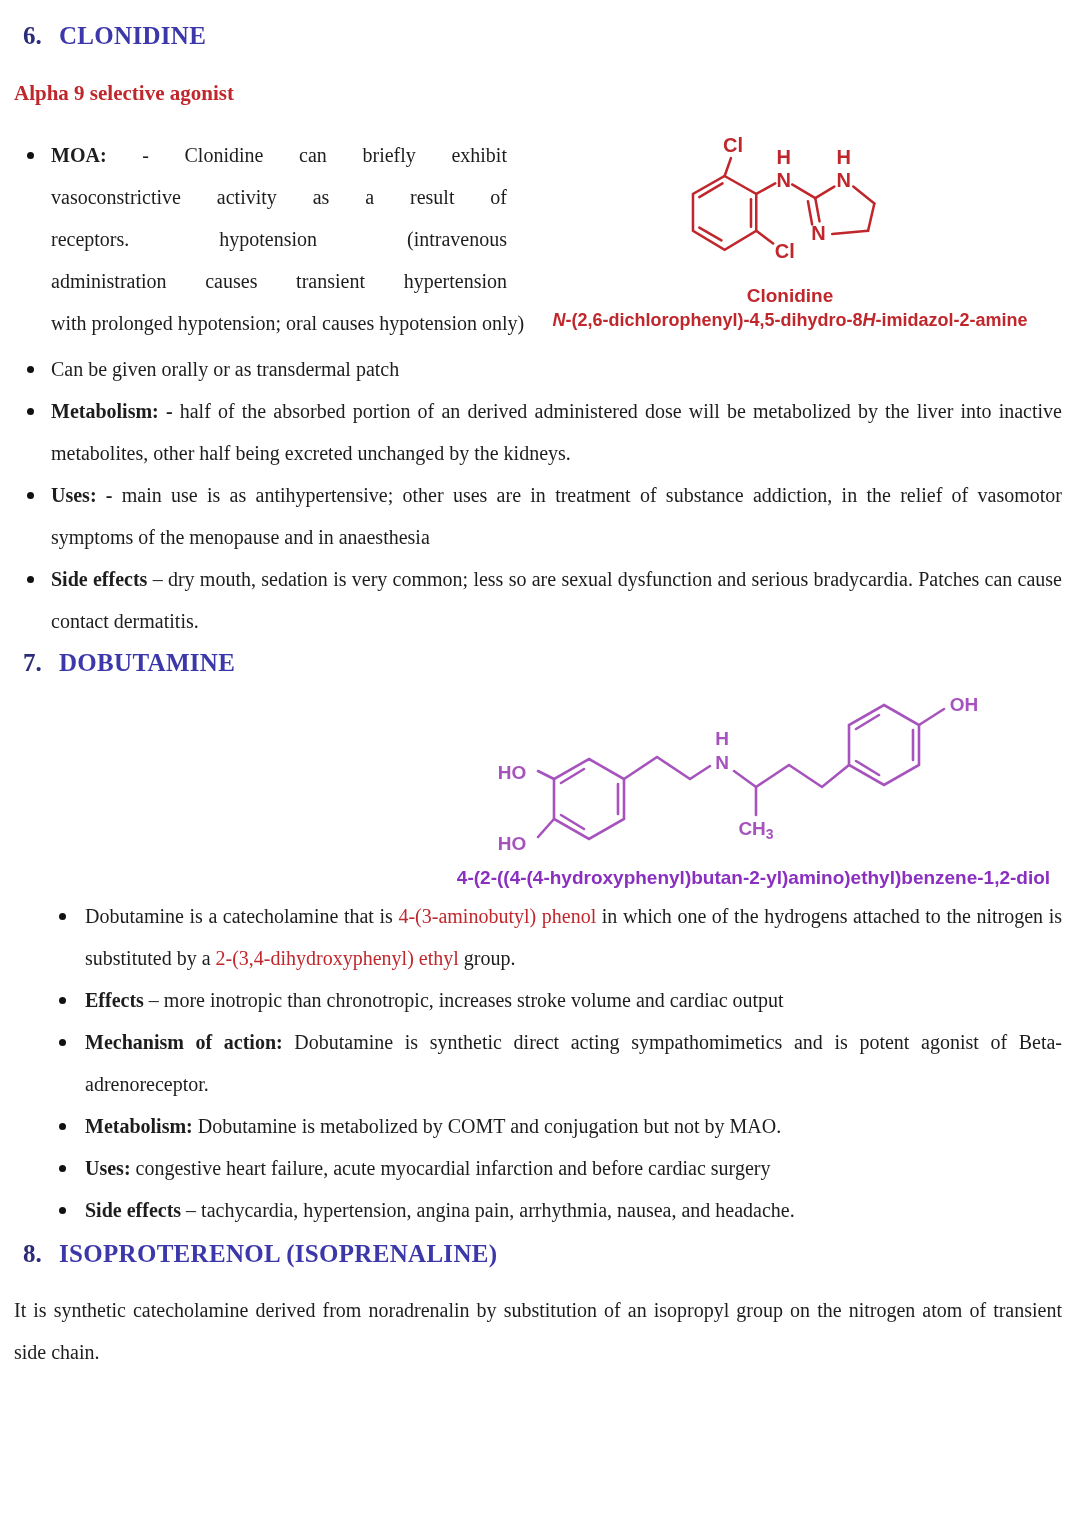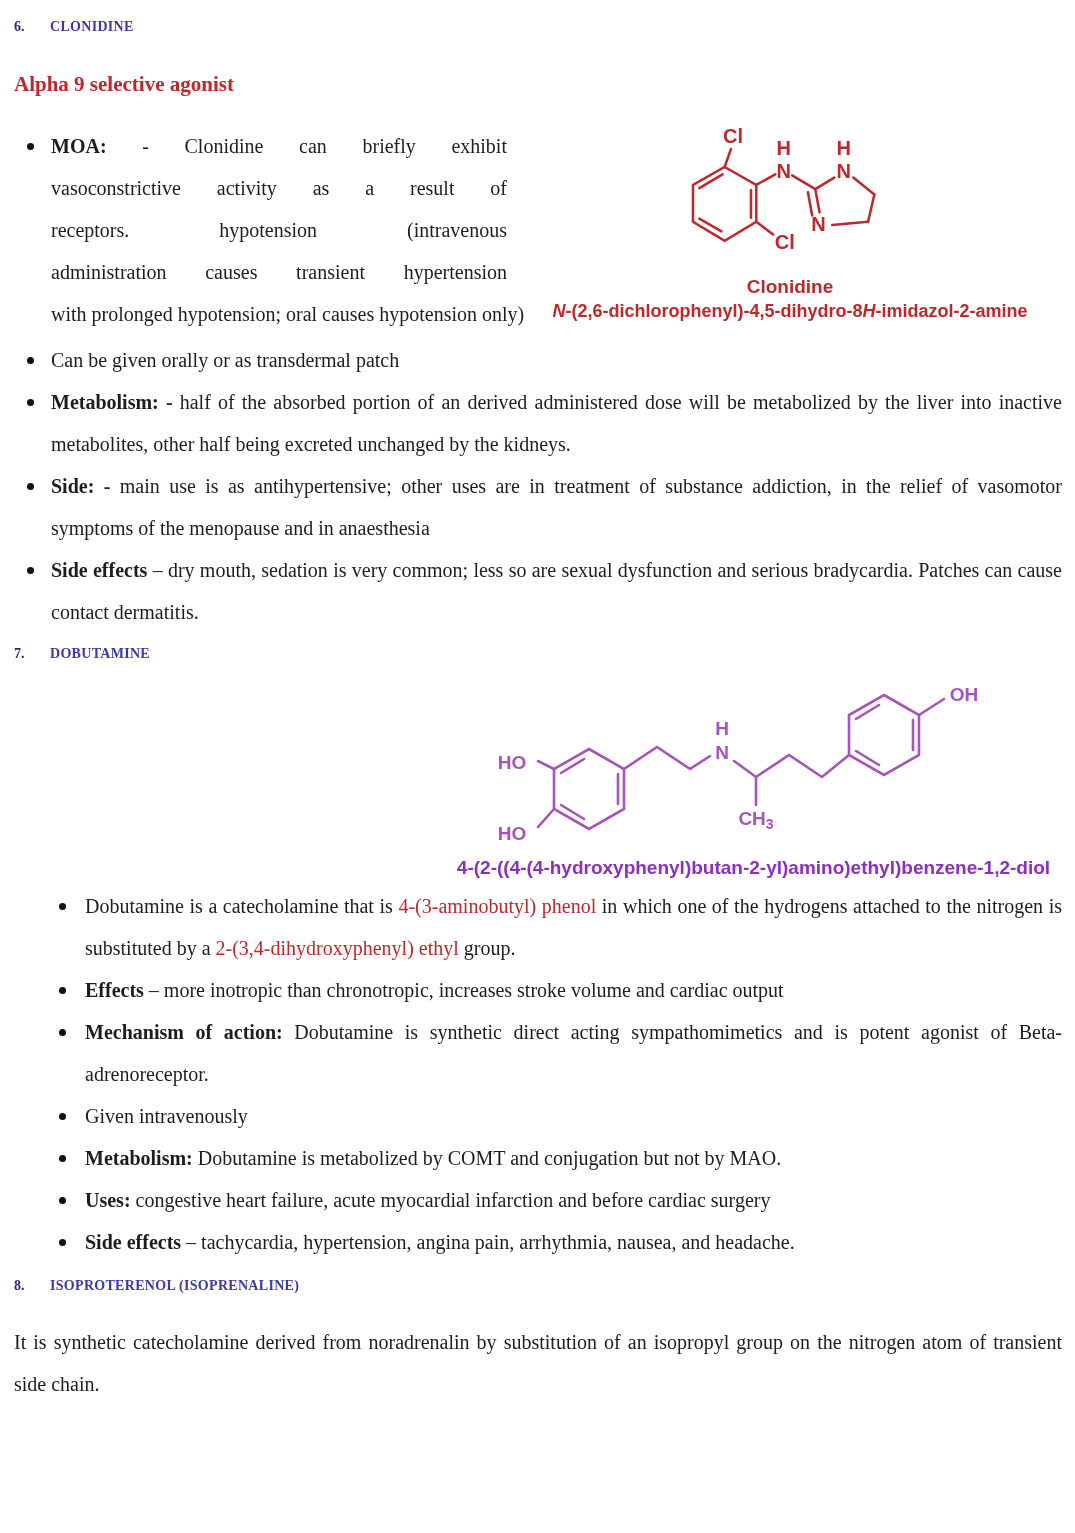--- a/index.html
+++ b/index.html
@@ -3,21 +3,21 @@
 <meta charset="utf-8">
 <style>
   html,body{margin:0;padding:0;}
   body{
     width:1075px;height:1533px;background:#ffffff;overflow:hidden;
     font-family:"Liberation Serif", serif;color:var(--body,#1d1d1d);
   }
   .page{padding:12px 13px 0 14px;}
 
   
-  .sec-head{font-size:14px;font-weight:bold;line-height:30px;margin:0;}
+  .sec-head{font-size:25px;font-weight:bold;line-height:30px;margin:9px;}
   .sec-num{display:inline-block;min-width:36px;color:var(--heading-number,#2b2b78);}
   .sec-title{color:var(--heading,#3c38aa);letter-spacing:.3px;}
   .subtitle{font-size:21px;font-weight:bold;color:var(--red,#c0272c);margin-top:27px;line-height:30px;}
 
   
   .bullet{display:flex;align-items:flex-start;}
   .dot{width:7px;height:7px;border-radius:50%;background:#111;flex:none;margin:18px 0 0 13px;}
   .lvl2 .dot{margin-left:45px;}
   .btext{flex:1;margin-left:17px;font-size:20px;line-height:42px;text-align:justify;}
   .lvl2 .btext{margin-left:19px;}
@@ -110,21 +110,21 @@
   <div class="bullet">
     <span class="dot"></span>
     <div class="btext"><span>Can be given orally or as transdermal patch</span></div>
   </div>
   <div class="bullet">
     <span class="dot"></span>
     <div class="btext"><b class="lead">Metabolism: -</b><span> half of the absorbed portion of an derived administered dose will be metabolized by the liver into inactive metabolites, other half being excreted unchanged by the kidneys.</span></div>
   </div>
   <div class="bullet">
     <span class="dot"></span>
-    <div class="btext"><b class="lead">Side: -</b><span> main use is as antihypertensive; other uses are in treatment of substance addiction, in the relief of vasomotor symptoms of the menopause and in anaesthesia</span></div>
+    <div class="btext"><b class="lead">Uses: -</b><span> main use is as antihypertensive; other uses are in treatment of substance addiction, in the relief of vasomotor symptoms of the menopause and in anaesthesia</span></div>
   </div>
   <div class="bullet">
     <span class="dot"></span>
     <div class="btext"><b class="lead">Side effects</b><span> – dry mouth, sedation is very common; less so are sexual dysfunction and serious bradycardia. Patches can cause contact dermatitis.</span></div>
   </div>
 
   <h2 class="sec-head mt6"><span class="sec-num">7.</span><span class="sec-title">DOBUTAMINE</span></h2>
 
   <div class="fig-dobutamine">
     <svg width="520" height="172" viewBox="0 0 520 172">
@@ -167,24 +167,20 @@
   <div class="bullet lvl2">
     <span class="dot"></span>
     <div class="btext"><b class="lead">Effects</b><span> – more inotropic than chronotropic, increases stroke volume and cardiac output</span></div>
   </div>
   <div class="bullet lvl2">
     <span class="dot"></span>
     <div class="btext"><b class="lead">Mechanism of action:</b><span> Dobutamine is synthetic direct acting sympathomimetics and is potent agonist of Beta-adrenoreceptor.</span></div>
   </div>
   <div class="bullet lvl2">
     <span class="dot"></span>
-    <div class="btext"><span>Given intravenously</span></div>
-  </div>
-  <div class="bullet lvl2">
-    <span class="dot"></span>
     <div class="btext"><b class="lead">Metabolism:</b><span> Dobutamine is metabolized by COMT and conjugation but not by MAO.</span></div>
   </div>
   <div class="bullet lvl2">
     <span class="dot"></span>
     <div class="btext"><b class="lead">Uses:</b><span> congestive heart failure, acute myocardial infarction and before cardiac surgery</span></div>
   </div>
   <div class="bullet lvl2">
     <span class="dot"></span>
     <div class="btext"><b class="lead">Side effects</b><span> – tachycardia, hypertension, angina pain, arrhythmia, nausea, and headache.</span></div>
   </div>

